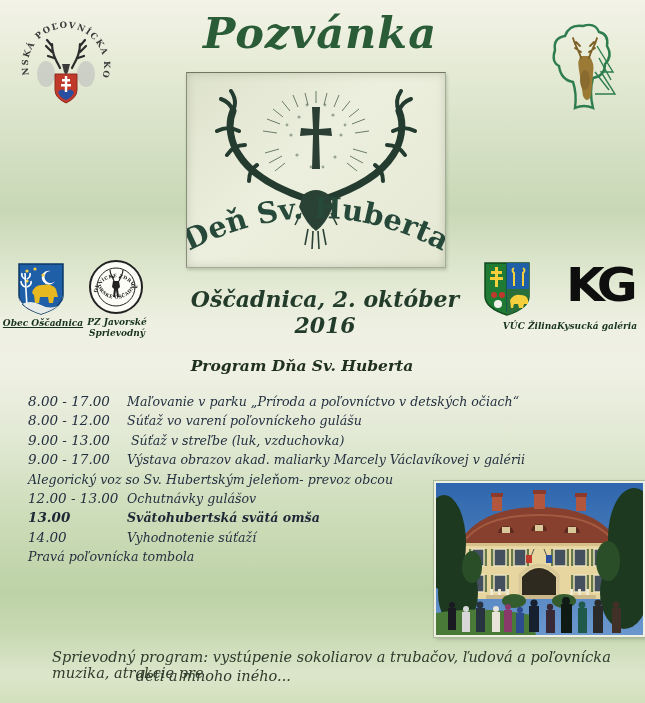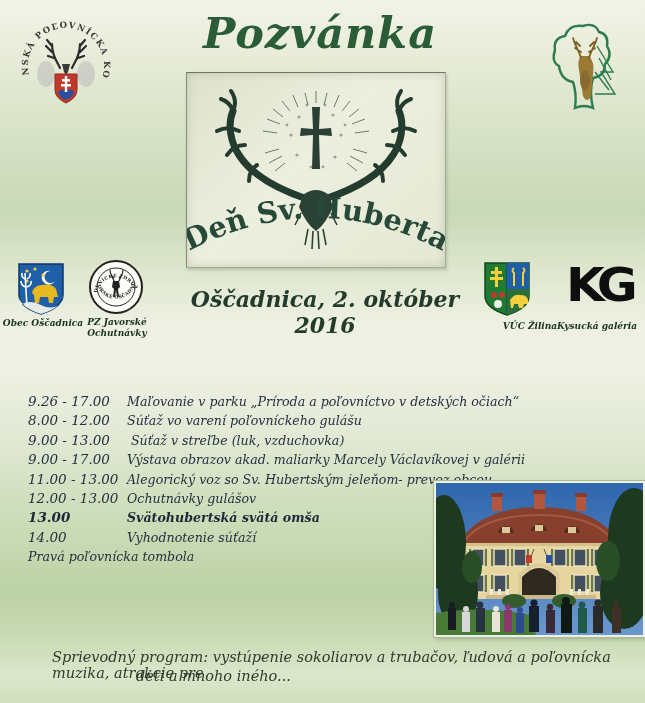--- a/index.html
+++ b/index.html
@@ -176,21 +176,21 @@
         <circle cx="9" cy="8" r="1.6"></circle>
           <circle cx="17" cy="6" r="1.6"></circle>
           <circle cx="9" cy="18" r="1.6"></circle>
           <circle cx="25" cy="12" r="1.6"></circle>
       </g>
       <path d="M7,10 L9,44 M7,16 Q3,14 4,10 M9,16 Q13,14 12,10 M7,24 Q3,22 3,18 M9,24 Q14,22 13,18" stroke="#fff" stroke-width="1.6" fill="none"></path>
       <path d="M14,30 Q16,22 24,22 Q34,20 38,26 L40,34 L36,34 L35,40 L31,40 L30,34 L22,34 L21,40 L17,40 L16,32 Z" fill="#e8b820"></path>
       <path d="M2,42 Q12,36 23,42 Q34,48 44,40 L45,32 L45,34 Q45,44 23,51 Q1,44 1,32 Z" fill="#f2f2ea" opacity=".95"></path>
     </svg>
   </div>
-  <div class="abs logo-label" style="left:0px;top:318px;width:86px;">Obec Oščadnica</div>
+  <div class="abs logo-label" style="left:0px;top:318px;width:86px;text-decoration:underline;">Obec Oščadnica</div>
 
   <div class="abs" style="left:88px;top:259px;width:56px;height:56px;">
     <svg width="56" height="56" viewBox="0 0 56 56">
       <circle cx="28" cy="28" r="26" fill="#fdfdf8" stroke="#222" stroke-width="2"></circle>
       <circle cx="28" cy="28" r="19" fill="none" stroke="#222" stroke-width="1"></circle>
       <defs>
         <path id="pzTop" d="M 9,32 A 20,20 0 0 1 47,32"></path>
         <path id="pzBot" d="M 9,26 A 20,20 0 0 0 47,26"></path>
       </defs>
       <text font-size="4.6" font-weight="bold" fill="#222" letter-spacing=".4">
@@ -200,21 +200,21 @@
         <textPath href="#pzBot" startOffset="50%" text-anchor="middle">JAVORSKÉ OŠČADNICA</textPath>
       </text>
       <g>
         <path d="M26,22 C24,17 22,15 22,11 M26,19 L23,16 M31,22 C33,17 35,15 35,11 M31,19 L34,16" stroke="#222" stroke-width="1.2" fill="none"></path>
         <path d="M25,22 L31,22 L32,28 L30,30 L31,38 L29,38 L28,31 L27,38 L25,38 L26,30 L24,28 Z" fill="#222"></path>
       </g>
     </svg>
   </div>
   <div class="abs logo-label" style="left:82px;top:317px;width:70px;">
     <div>PZ Javorské</div>
-    <div>Ochutnávky</div>
+    <div>Sprievodný</div>
   </div>
 
   <div class="abs date-line" style="left:175px;top:286px;width:300px;">Oščadnica, 2. október 2016</div>
 
   <div class="abs" style="left:484px;top:262px;width:46px;height:54px;">
     <svg width="46" height="54" viewBox="0 0 46 54">
       <path d="M1,1 L45,1 L45,34 Q45,46 23,53 Q1,46 1,34 Z" fill="#1f7a33" stroke="#114a1d" stroke-width="1.5"></path>
       <path d="M23,1 L23,50" stroke="#0d3866" stroke-width="1"></path>
       <rect x="23" y="1" width="22" height="26" fill="#1e5fa8"></rect>
       <path d="M23,27 L45,27 L45,34 Q45,46 23,53 Z" fill="#2a6e3a"></path>
@@ -230,40 +230,40 @@
         <circle cx="14" cy="42" r="4" fill="#f2f2ea"></circle>
       </g>
       <path d="M26,38 Q30,32 36,33 Q43,33 44,38 L44,42 L40,42 L39,46 L35,46 L34,42 L30,42 L29,46 L27,46 Z" fill="#f5d03c"></path>
     </svg>
   </div>
   <div class="abs logo-label" style="left:492px;top:321px;width:76px;">VÚC Žilina</div>
 
   <div class="abs kg-mark" style="left:560px;top:262px;width:76px;text-align:center;">KG</div>
   <div class="abs logo-label" style="left:552px;top:321px;width:90px;">Kysucká galéria</div>
 
+  <div class="abs prog-heading" style="left:0px;top:356px;width:604px;">Program Dňa Sv. Huberta</div>
 
   <div class="abs prog-list">
     <div class="prog-row">
-        <span class="t">9.26 - 17.00</span>
+        <span class="t">8.00 - 17.00</span>
         <span class="d">Maľovanie v parku „Príroda a poľovníctvo v detských očiach“</span>
       </div>
     <div class="prog-row">
         <span class="t">8.00 - 12.00</span>
         <span class="d">Súťaž vo varení poľovníckeho gulášu</span>
       </div>
     <div class="prog-row">
         <span class="t">9.00 - 13.00</span>
         <span class="d" style="padding-left:4px">Súťaž v streľbe (luk, vzduchovka)</span>
       </div>
     <div class="prog-row">
         <span class="t">9.00 - 17.00</span>
         <span class="d">Výstava obrazov akad. maliarky Marcely Václavíkovej v galérii</span>
       </div>
     <div class="prog-row">
-        <span class="t">11.00 - 13.00</span>
         <span class="d">Alegorický voz so Sv. Hubertským jeleňom- prevoz obcou</span>
       </div>
     <div class="prog-row">
         <span class="t">12.00 - 13.00</span>
         <span class="d">Ochutnávky gulášov</span>
       </div>
     <div class="prog-row bold">
         <span class="t">13.00</span>
         <span class="d">Svätohubertská svätá omša</span>
       </div>

